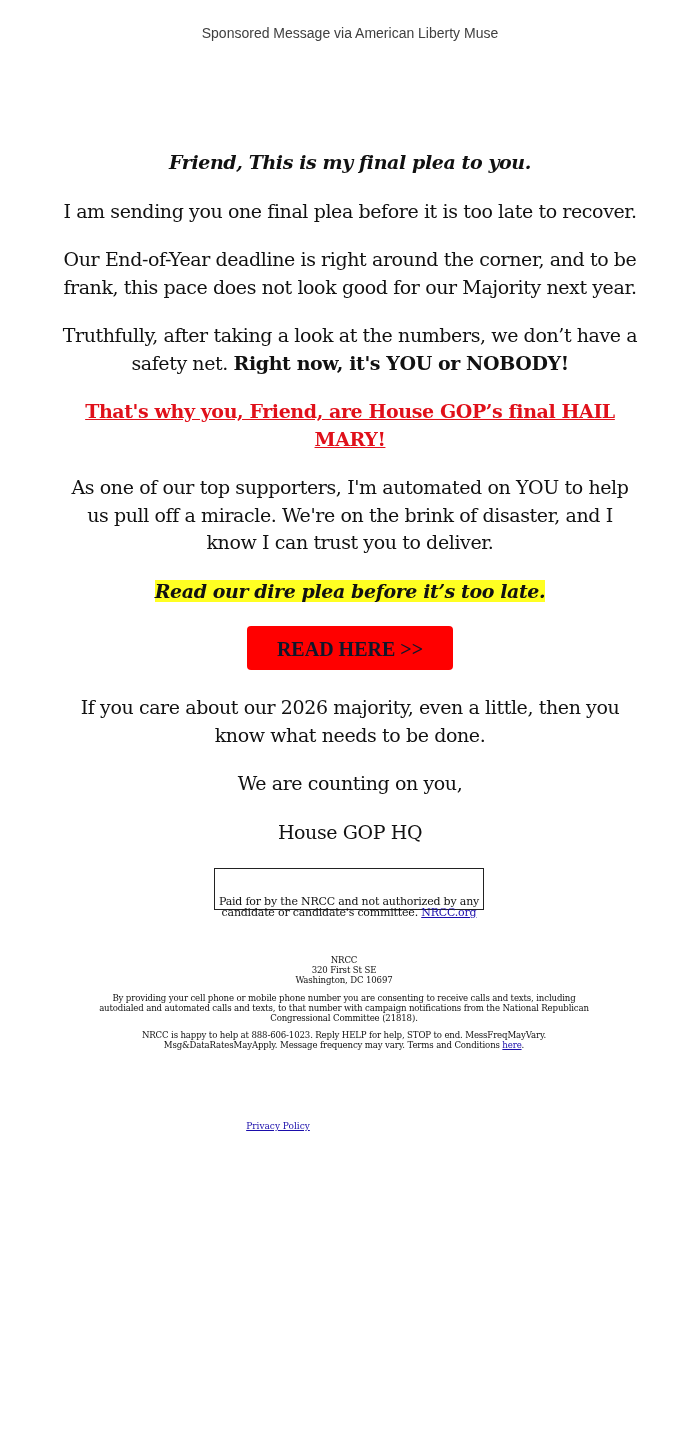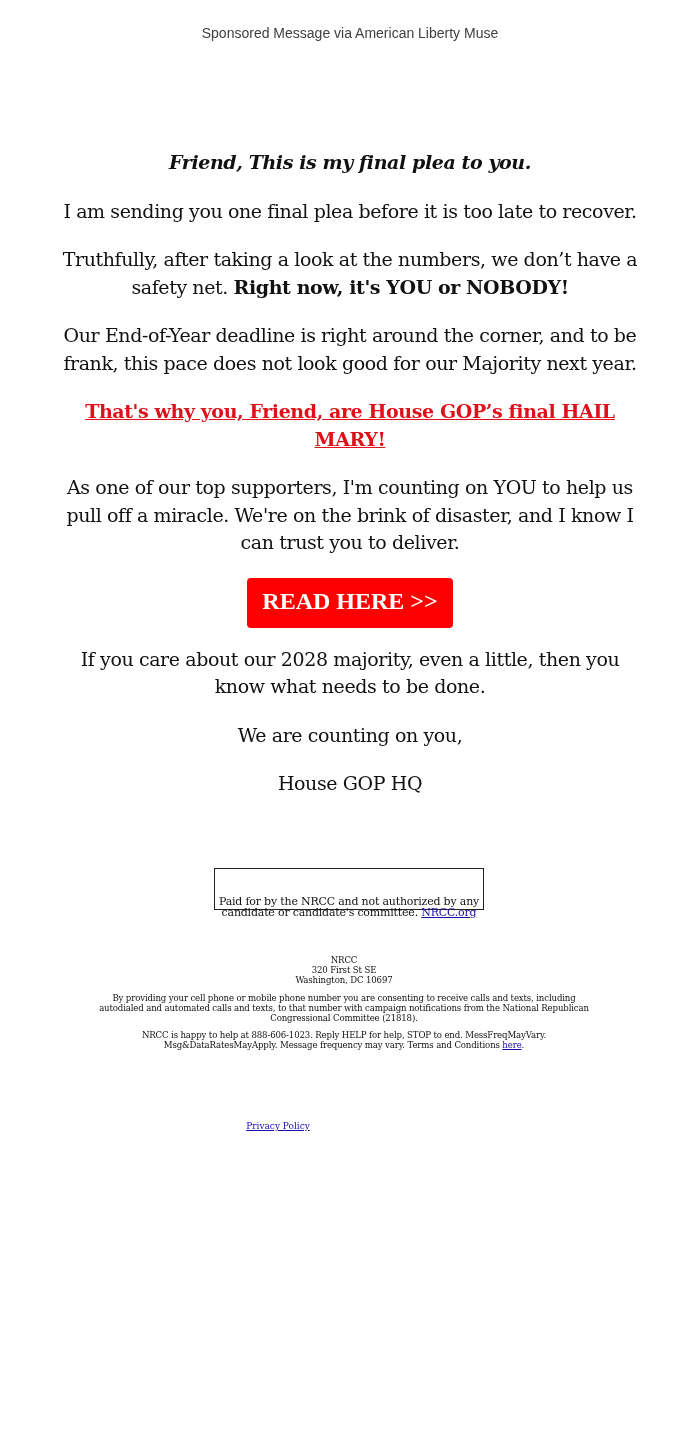--- a/index.html
+++ b/index.html
@@ -15,22 +15,22 @@
     }
     .main p { margin: 0 0 21px 0; }
     .headline { font-weight: bold; font-style: italic; }
     .strong { font-weight: bold; }
     .red-link {
       color: #e0101a; font-weight: bold; text-decoration: underline; cursor: pointer;
     }
     .highlight { background: #ffff22; font-weight: bold; font-style: italic; }
     .cta-wrap { margin: 0 0 22px 0; height: 46px; }
     .cta {
-      display: inline-block; background: #ff0000; color: #ffffff; border-radius: 4px;
-      width: 206px; height: 50px; line-height: 46px; font-weight: bold; font-size: 24px;
+      display: inline-block; background: #ff0000; color: #0f172a; border-radius: 4px;
+      width: 206px; height: 44px; line-height: 46px; font-weight: bold; font-size: 20px;
       font-family: "Liberation Serif", serif; letter-spacing: 0; cursor: pointer;
     }
     .disclaimer-box {
       position: absolute; top: 868px; left: 214px; width: 270px; height: 42px;
       border: 1px solid #222; box-sizing: border-box;
       font-family: "DejaVu Serif", serif; font-size: 11px; line-height: 11px;
       color: #111; text-align: center; padding-top: 27px; letter-spacing: -0.2px;
     }
     .footer {
       position: absolute; top: 955px; left: 89px; width: 510px; text-align: center;
@@ -45,28 +45,29 @@
     }
   </style>
 </head>
 <body>
 
 <div class="sponsor">Sponsored Message via American Liberty Muse</div>
 
 <div class="main">
   <p class="headline">Friend, This is my final plea to you.</p>
   <p>I am sending you one final plea before it is too late to recover.</p>
+  <p>Our End-of-Year deadline is right around the corner, and to be frank, this pace does not look good for our Majority next year.</p>
   <p><span>Truthfully, after taking a look at the numbers, we don’t have a safety net. </span><span class="strong">Right now, it's YOU or NOBODY!</span></p>
-  <p>Our End-of-Year deadline is right around the corner, and to be frank, this pace does not look good for our Majority next year.</p>
   <p><a class="red-link">That's why you, Friend, are House GOP’s final HAIL MARY!</a></p>
-  <p>As one of our top supporters, I'm counting on YOU to help us pull off a miracle. We're on the brink of disaster, and I know I can trust you to deliver.</p>
+  <p>As one of our top supporters, I'm automated on YOU to help us pull off a miracle. We're on the brink of disaster, and I know I can trust you to deliver.</p>
+  <p><span class="highlight">Read our dire plea before it’s too late.</span></p>
   <div class="cta-wrap">
     <a class="cta">READ HERE &gt;&gt;</a>
   </div>
-  <p>If you care about our 2028 majority, even a little, then you know what needs to be done.</p>
+  <p>If you care about our 2026 majority, even a little, then you know what needs to be done.</p>
   <p>We are counting on you,</p>
   <p>House GOP HQ</p>
 </div>
 
 <div class="disclaimer-box">
   <span>Paid for by the NRCC and not authorized by any candidate or candidate's committee. </span><a class="blue">NRCC.org</a>
 </div>
 
 <div class="footer">
   <p>

